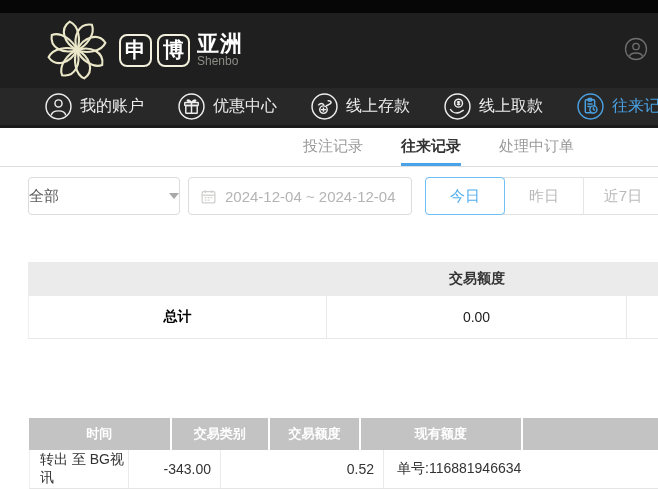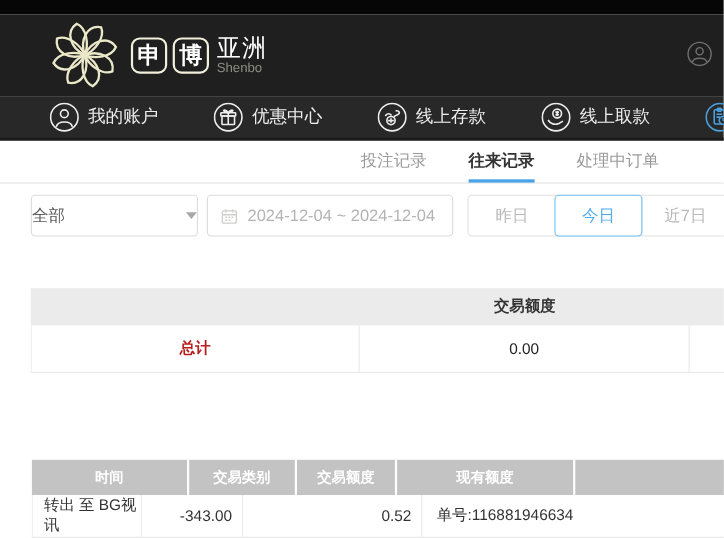--- a/index.html
+++ b/index.html
@@ -9,35 +9,35 @@
 
   
   .top-strip { height:13px; background:#060606; }
   .header { height:75px; background:#1f1f1f; position:relative; }
   .logo { position:absolute; left:40px; top:4px; display:flex; align-items:center; cursor:pointer; }
   .logo-flower { width:74px; height:66px; }
   .logo-box { width:33px; height:33px; border:2px solid #f2f0dc; border-radius:8px;
     color:#fff; font-size:21px; font-weight:bold; display:flex; align-items:center;
     justify-content:center; margin-left:5px; }
   .logo-text { margin-left:7px; line-height:1.05; }
-  .logo-cn { font-size:22px; color:#fff; font-weight:normal; letter-spacing:1px; }
+  .logo-cn { font-size:22px; color:#fff; font-weight:bold; letter-spacing:1px; }
   .logo-en { font-size:12px; color:#8d8d85; }
   .user-btn { position:absolute; right:10px; top:24px; width:24px; height:24px; cursor:pointer; }
 
   
   .navbar { height:40px; background:#282828; border-bottom:3px solid #1b1b1b;
-    display:flex; align-items:center; padding-left:45px;gap:16px; }
+    display:flex; align-items:center; padding-left:45px; }
   .nav-item { display:flex; align-items:center; gap:8px; color:#ededed; font-size:16px;
     margin-right:34px; cursor:pointer; white-space:nowrap; }
   .nav-item .nav-ic { width:27px; height:27px; display:block; }
   .nav-item.active { color:#4aa0e0; }
 
   
   .tabbar { height:39px; background:#fff; border-bottom:1px solid #dedede;
-    display:flex; justify-content:flex-end; padding-right:59px; }
+    display:flex; justify-content:flex-end; padding-right:84px; }
   .tab { font-size:15px; color:#9a9a9a; display:flex; align-items:center;
     margin-left:38px; border-bottom:3px solid transparent; padding-top:2px; cursor:pointer; }
   .tab.active { color:#333; font-weight:bold; border-bottom-color:#4aa3e8; }
 
   
   .filters { position:relative; height:64px; background:#fff; }
   .select { position:absolute; left:28px; top:10px; width:152px; height:38px;
     border:1px solid #dcdcdc; border-radius:4px; display:flex; align-items:center;
     padding:0 0; font-size:15px; color:#5a5a5a; cursor:pointer; }
   .select .caret { margin-left:auto; width:0; height:0; border-left:5px solid transparent;
@@ -54,21 +54,21 @@
     margin:-1px; z-index:2; background:#fff; width:80px; }
 
   
   .summary { position:absolute; left:28px; top:262px; width:700px; }
   .sum-head { display:flex; height:34px; background:#ebebeb; align-items:center; }
   .sum-head .c1 { width:299px; }
   .sum-head .c2 { width:300px; text-align:center; font-size:14px; color:#333; font-weight:600; }
   .sum-head .c3 { flex:1; }
   .sum-body { display:flex; height:43px; border-bottom:1px solid #e8e8e8;
     border-left:1px solid #efefef; align-items:center; background:#fff; }
-  .sum-body .c1 { width:298px; text-align:center; font-size:14px; color:#b91c1c;
+  .sum-body .c1 { width:298px; text-align:center; font-size:14px; color:#000000;
     font-weight:600; border-right:1px solid #e8e8e8; align-self:stretch;
     display:flex; align-items:center; justify-content:center; }
   .sum-body .c2 { width:300px; text-align:center; font-size:14px; color:#222;
     border-right:1px solid #e8e8e8; align-self:stretch; display:flex;
     align-items:center; justify-content:center; }
   .sum-body .c3 { flex:1; }
 
   
   .records { position:absolute; left:29px; top:418px; width:790px; }
   .rec-head { display:flex; height:32px; background:#c3c3c3; }
@@ -192,22 +192,22 @@
       <svg width="17" height="17" viewBox="0 0 16 16" fill="none" stroke="#cfcfcd" stroke-width="1.2">
         <rect x="2" y="3.5" width="12" height="10.5" rx="1"></rect>
         <line x1="2" y1="6.8" x2="14" y2="6.8"></line>
         <line x1="5" y1="2" x2="5" y2="4.8"></line>
         <line x1="11" y1="2" x2="11" y2="4.8"></line>
         <path d="M4.5,9 h1.6 M7.2,9 h1.6 M9.9,9 h1.6 M4.5,11.5 h1.6 M7.2,11.5 h1.6"></path>
       </svg>
       <span>2024-12-04 ~ 2024-12-04</span>
     </div>
     <div class="seg-group">
+      <div class="seg active">今日</div>
       <div class="seg">昨日</div>
-      <div class="seg active">今日</div>
       <div class="seg">近7日</div>
     </div>
   </section>
 
   <section class="summary">
     <div class="sum-head">
       <div class="c1"></div>
       <div class="c2">交易额度</div>
       <div class="c3"></div>
     </div>

